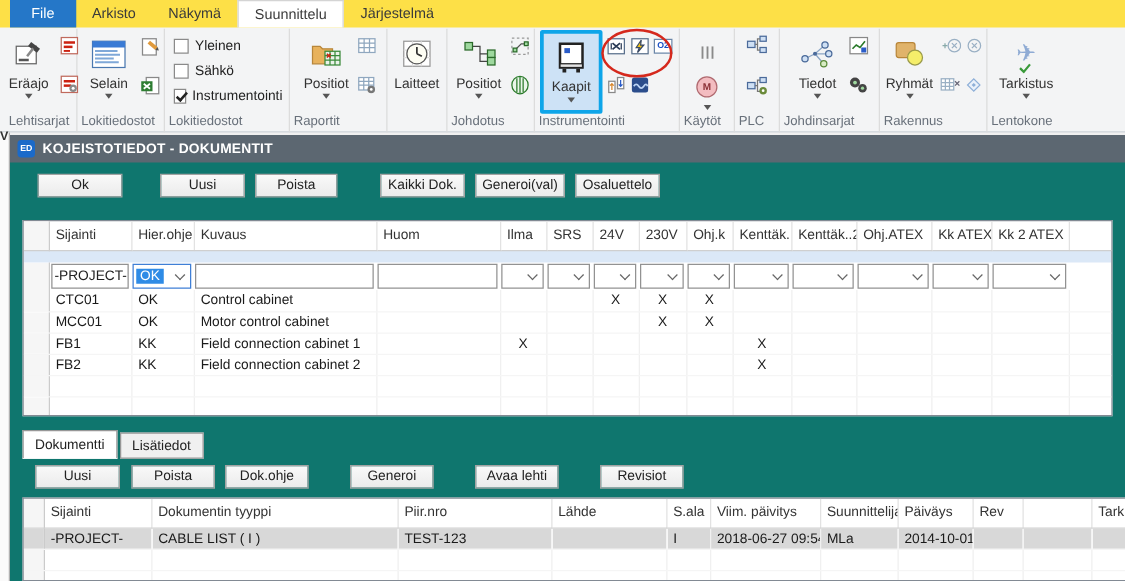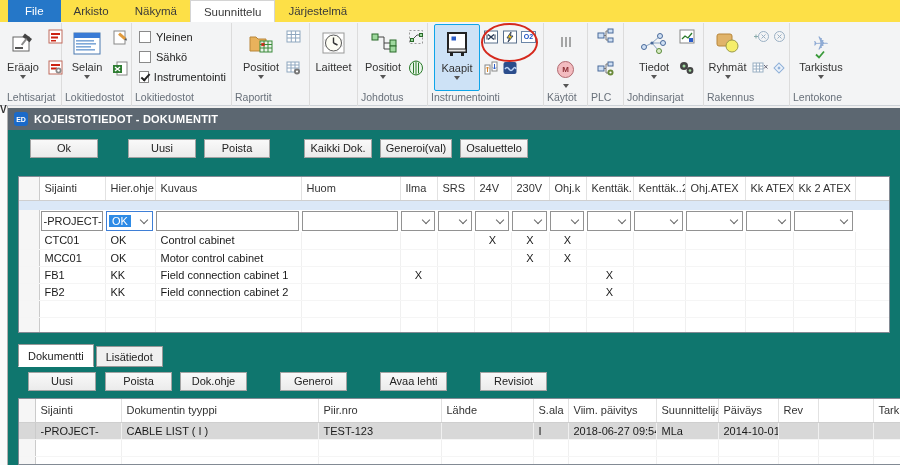--- a/index.html
+++ b/index.html
@@ -14,21 +14,21 @@
   .groups{display:flex;height:83px;padding:1px 0 0 4px}
   .grp{display:flex;flex-direction:column;border-right:1px solid #dcdcdc;padding:0 3px;box-sizing:border-box}
   .grp-c{flex:1;display:flex;align-items:stretch;justify-content:center;gap:2px;padding-top:1px}
   .grp-l{height:15px;font-size:10.5px;color:#68707a;white-space:nowrap}
   .bigbtn{display:flex;flex-direction:column;align-items:center;min-width:40px;padding:1px 2px;border-radius:2px;cursor:default}
   .bigbtn .ic{height:36px;display:flex;align-items:center;justify-content:center}
   .blabel{font-size:11px;color:#333;line-height:12px;text-align:right}
   .car{width:0;height:0;border-left:3.5px solid transparent;border-right:3.5px solid transparent;border-top:4px solid #555;margin:2px auto 0}
   .sicol{display:flex;flex-direction:column;justify-content:space-between;padding:4px 0 15px}
   .sic{width:17px;height:17px;display:flex;align-items:center;justify-content:center}
-  .hl{background:#cde2f6;border:1px solid #0ea5e9}
+  .hl{background:#cde2f6;border:3px solid #0ea5e9}
   .cbrow{display:flex;align-items:center;gap:5px;height:19px}
   .cbox{width:12px;height:12px;border:1px solid #8a8a8a;background:#fff;position:relative;box-sizing:border-box}
   .chk{position:absolute;left:1px;top:2px;width:7px;height:3px;border-left:2px solid #222;border-bottom:2px solid #222;transform:rotate(-48deg)}
   .annot{position:absolute;left:481px;top:23px;width:53px;height:35px;border:2.5px solid #d5291d;border-radius:50%;z-index:9}
   .o2t{font-size:7px;font-weight:bold;color:#1a4fc4;border:1px solid #6b86a8;background:#fff;padding:1px 2px;line-height:8px}
   .motor{width:15px;height:15px;border-radius:50%;background:#f3bcc0;border:1px solid #b06a70;color:#8c3036;font-size:8px;font-weight:bold;display:flex;align-items:center;justify-content:center}
   .plane{font-size:19px;color:#8fabd4;line-height:19px}
   
   .leftstrip{position:absolute;left:0;top:106px;width:8px;height:359px;background:#fafafa;border-right:1px solid #b0b0b0;box-sizing:border-box}
   .vmark{position:absolute;left:0;top:104px;font-size:10px;color:#333;font-weight:bold}

